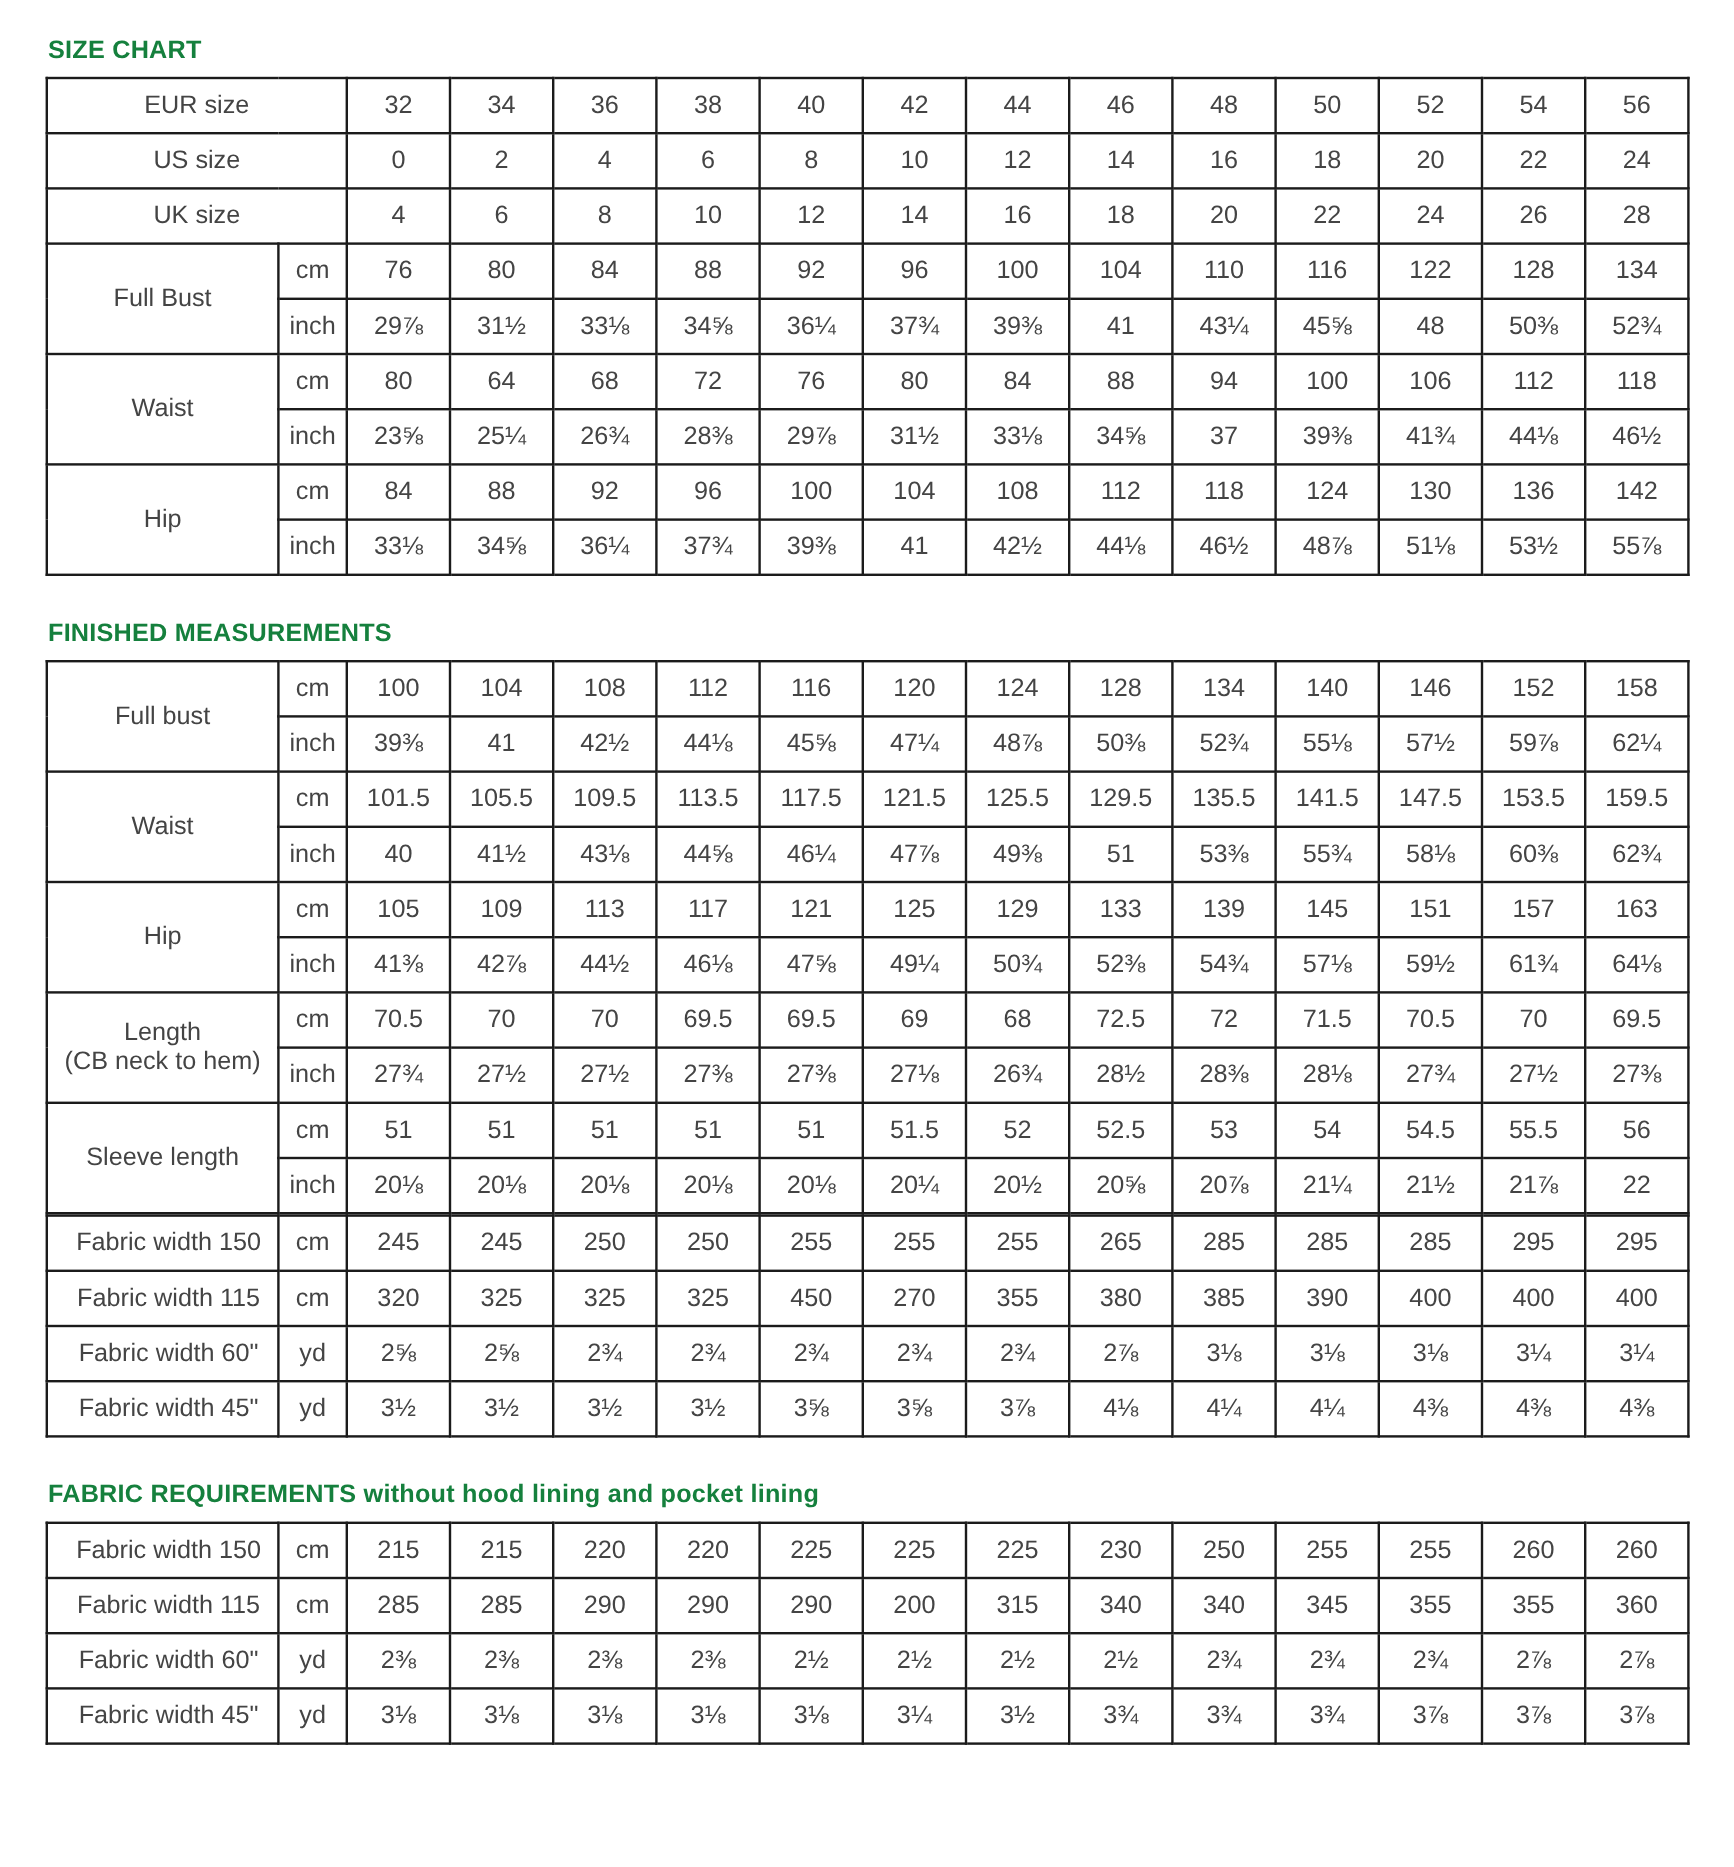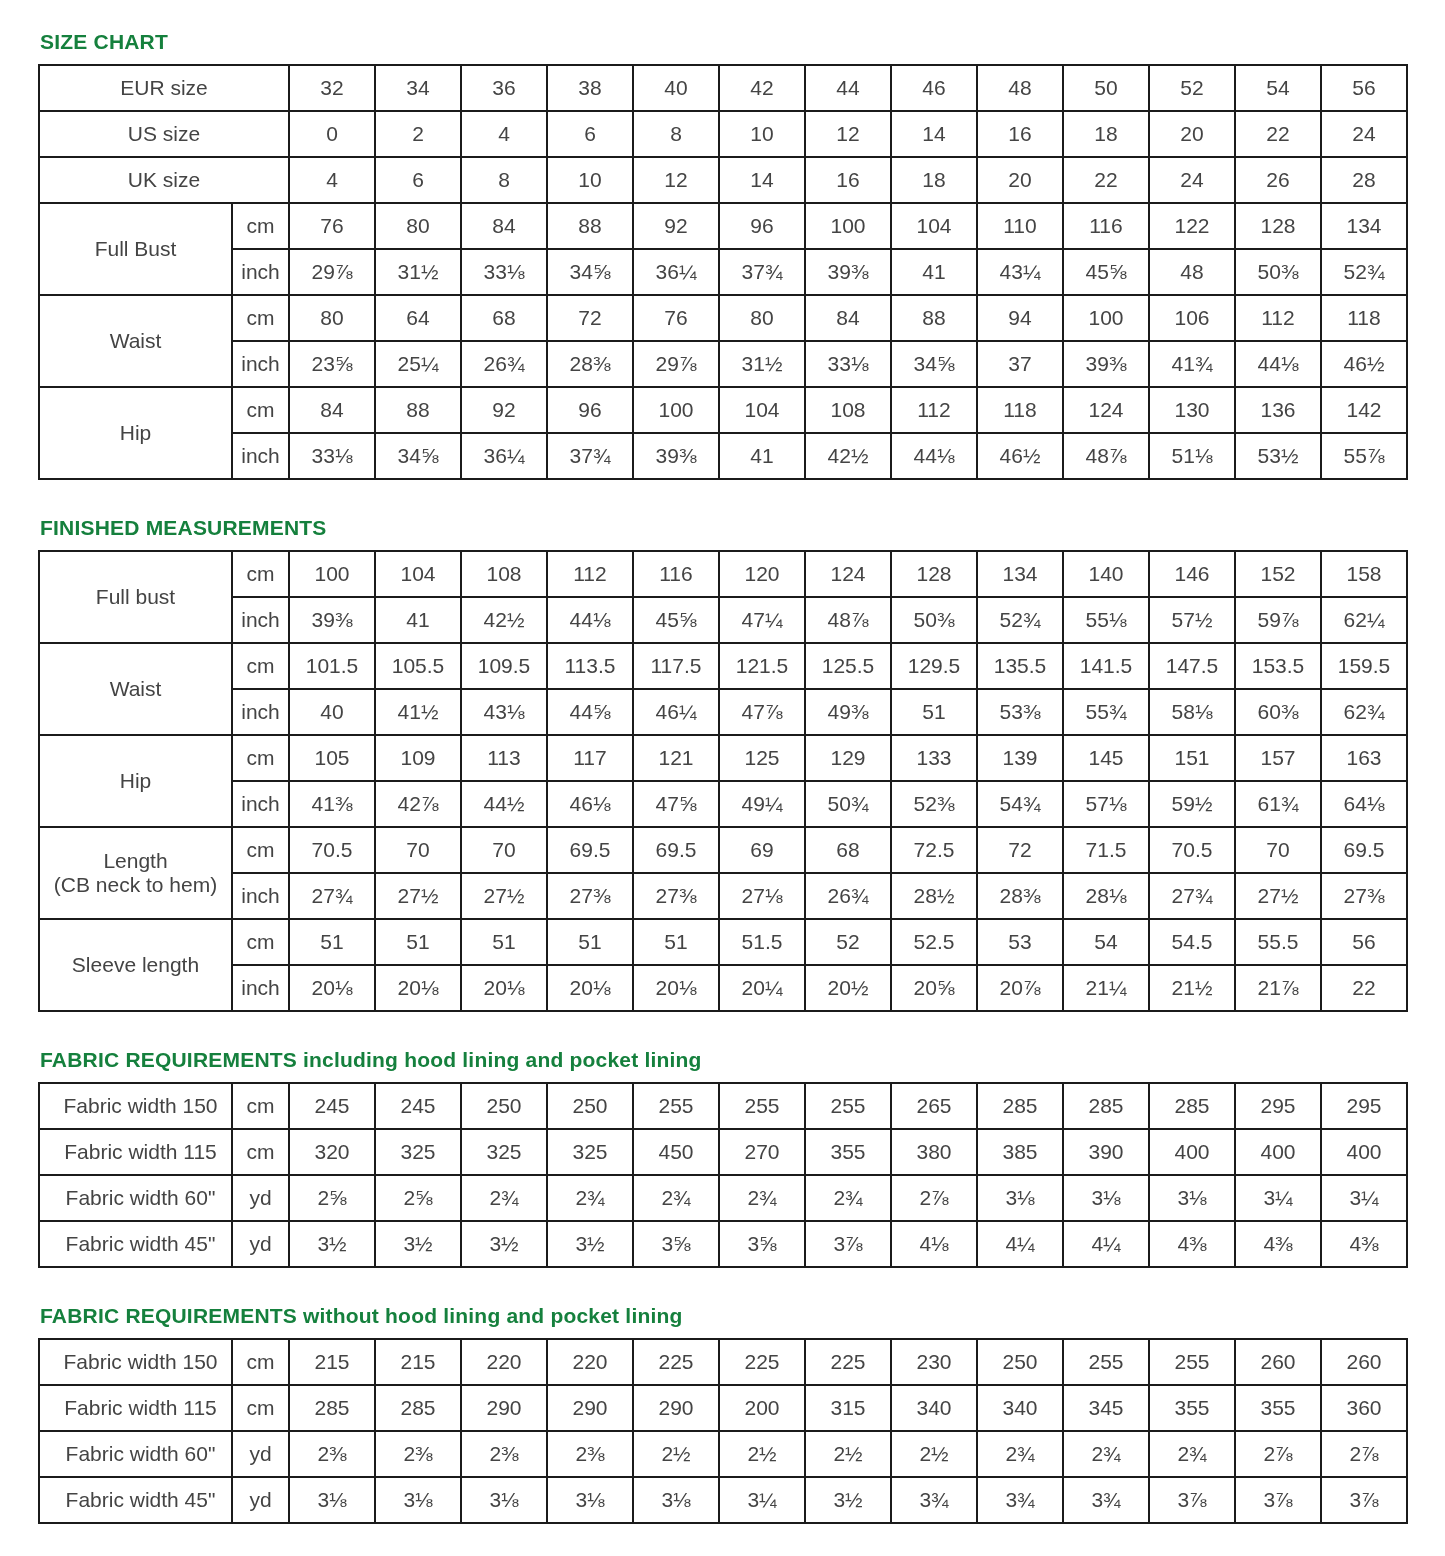--- a/index.html
+++ b/index.html
@@ -379,21 +379,20 @@
           <td class="val">21¼</td>
           <td class="val">21½</td>
           <td class="val">21⅞</td>
           <td class="val">22</td>
         </tr>
       </tbody>
   </table>
 </section>
 
 <section class="fabric">
-  <h2>FABRIC REQUIREMENTS including hood lining and pocket lining</h2>
   <table>
     <colgroup>
         <col class="c-label">
         <col class="c-unit">
         <col span="13" class="c-val">
       </colgroup>
     <tbody>
         <tr>
           <td class="label" rowspan="1">Fabric width 150</td>
           <td class="unit">cm</td>

